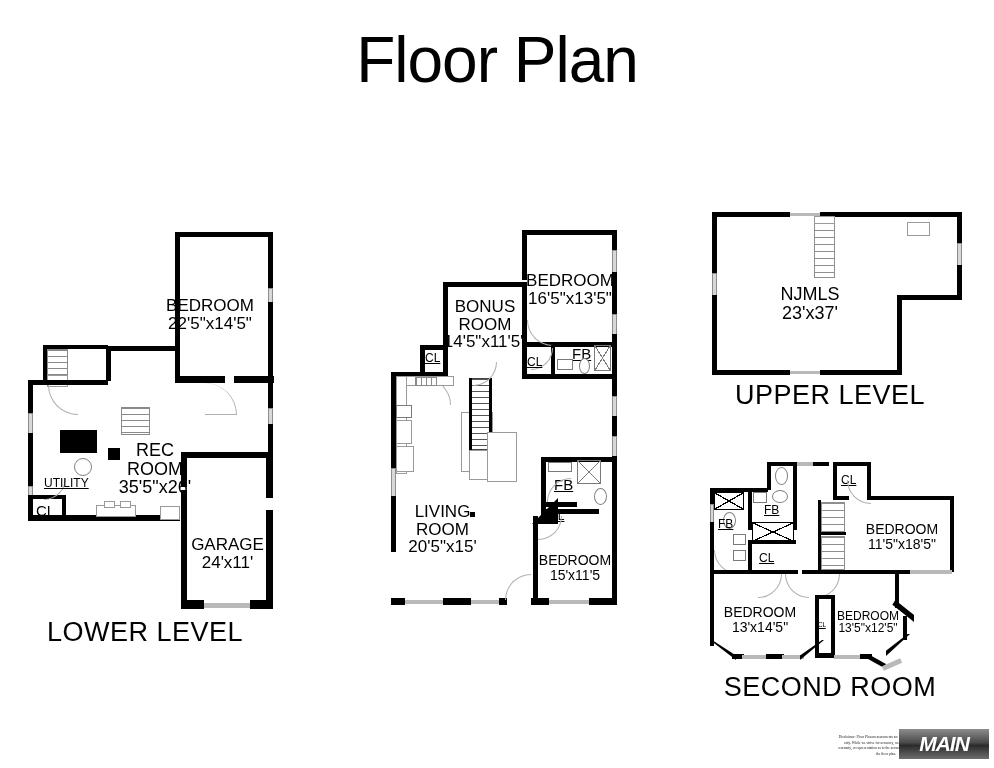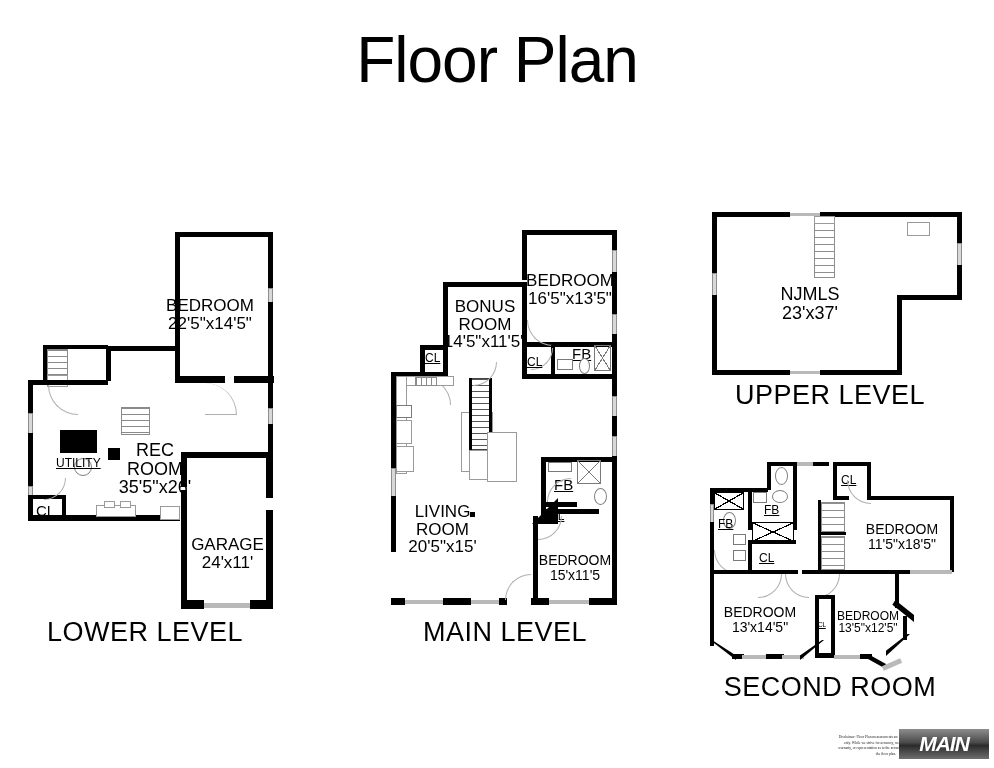--- a/index.html
+++ b/index.html
@@ -215,21 +215,21 @@
 
   <div class="room-label" style="left:120px; top:297px; width:180px;">
     <span>BEDROOM</span><br>
     <span>22'5"x14'5"</span>
   </div>
   <div class="room-label big" style="left:65px; top:441px; width:180px;">
     <span>REC</span><br>
     <span>ROOM</span><br>
     <span>35'5"x26'</span>
   </div>
-  <div class="tag sm" style="left:44px; top:457px;margin-left:12px;">UTILITY</div>
+  <div class="tag sm" style="left:44px; top:477px;">UTILITY</div>
   <div class="tag" style="left:36px; top:503px;">CL</div>
   <div class="room-label" style="left:145px; top:536px; width:165px;">
     <span>GARAGE</span><br>
     <span>24'x11'</span>
   </div>
 
   <div class="level-caption" style="left:0; top:617px; width:290px;">LOWER LEVEL</div>
 </div>
 
 <div class="plan-block" style="left:355px; top:0; width:300px; height:680px;">
@@ -338,21 +338,20 @@
   <div class="room-label" style="left:30px; top:503px; width:115px;">
     <span>LIVING</span><br>
     <span>ROOM</span><br>
     <span>20'5"x15'</span>
   </div>
   <div class="room-label sm" style="left:175px; top:553px; width:90px;">
     <span>BEDROOM</span><br>
     <span>15'x11'5</span>
   </div>
 
-  <div class="level-caption" style="left:20px; top:617px; width:260px;">MAIN LEVEL</div>
 </div>
 
 <div class="plan-block" style="left:690px; top:0; width:300px; height:420px;">
 
   <div class="w" style="left:22px; top:212px; width:78px; height:5px;"></div>
   <div class="light" style="left:100px; top:213px; width:32px; height:3px;"></div>
   <div class="w" style="left:130px; top:212px; width:142px; height:5px;"></div>
   <div class="w" style="left:22px; top:212px; width:5px; height:63px;"></div>
   <div class="glass" style="left:22px; top:273px; width:5px; height:24px;"></div>
   <div class="w" style="left:22px; top:295px; width:5px; height:80px;"></div>

